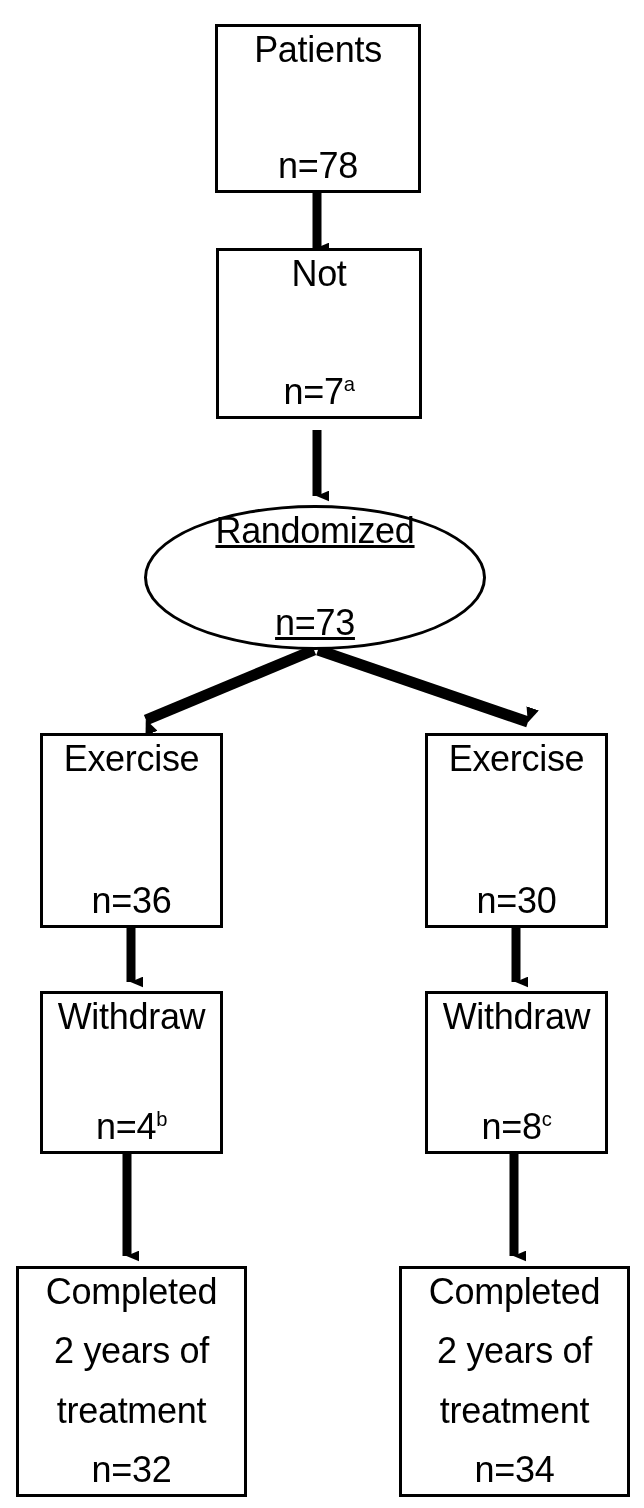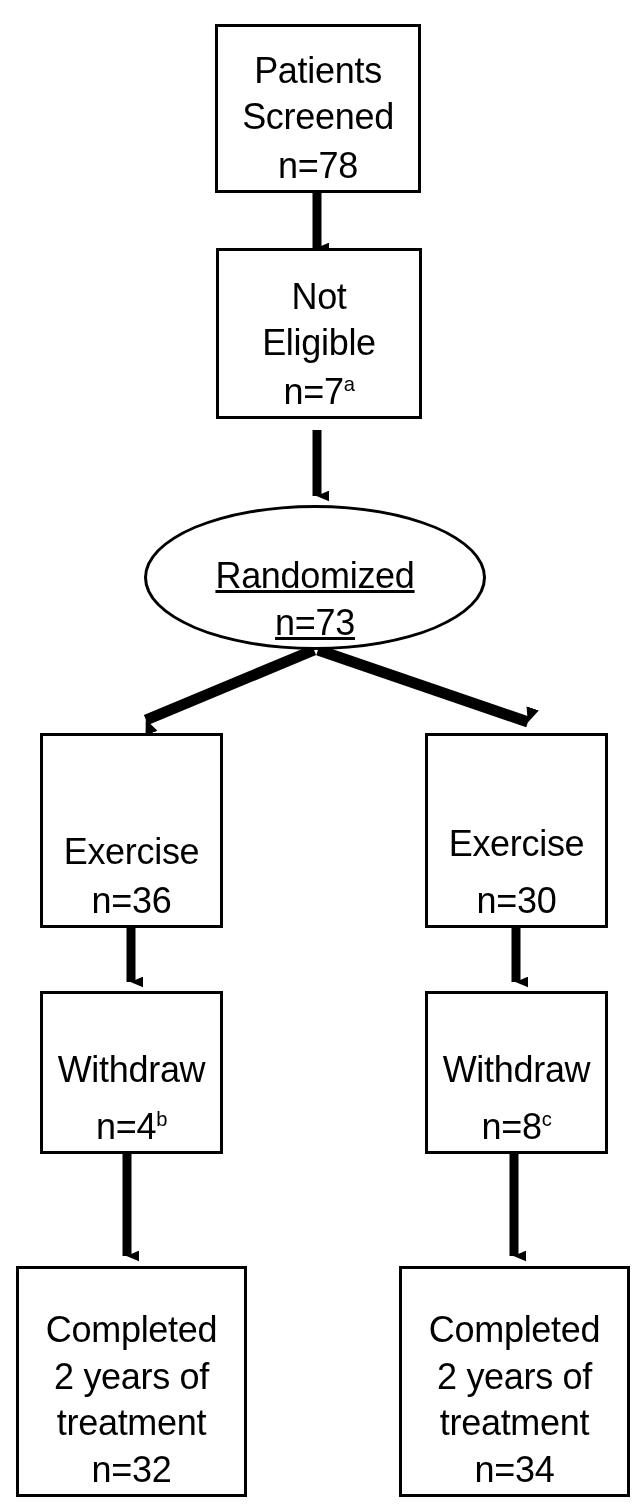--- a/index.html
+++ b/index.html
@@ -19,21 +19,21 @@
   }
   
   .node {
     position: absolute;
     box-sizing: border-box;
     border: 3px solid #000000;
     background: #ffffff;
     display: flex;
     flex-direction: column;
     align-items: center;
-    justify-content: flex-end;
+    justify-content: space-between;
     text-align: center;
     z-index: 3;
   }
   .node.ellipse {
     border: 3px solid #000000;
     border-radius: 50%;
   }
   .line {
     display: block;
     white-space: nowrap;
@@ -107,27 +107,25 @@
       <line x1="127" y1="1152" x2="127" y2="1256" stroke="#000000" stroke-width="9" marker-end="url(#arrowhead-v)"></line>
     </g>
 
     <g>
       <line x1="514" y1="1152" x2="514" y2="1256" stroke="#000000" stroke-width="9" marker-end="url(#arrowhead-v)"></line>
     </g>
   </svg>
 
   <div class="node" style="left:215px; top:24px; width:206px; height:169px;">
     <span class="line">Patients</span>
-    <span class="line">Screened</span>
     <span class="line gap-above">n=78</span>
   </div>
 
   <div class="node" style="left:216px; top:248px; width:206px; height:171px;">
     <span class="line">Not</span>
-    <span class="line">Eligible</span>
     <span class="line gap-above"><span>n=7</span><sup class="sup">a</sup></span>
   </div>
 
   <div class="node ellipse" style="left:144px; top:505px; width:342px; height:145px;text-decoration:underline;">
     <span class="line">Randomized</span>
     <span class="line">n=73</span>
   </div>
 
   <div class="node" style="left:40px; top:733px; width:183px; height:195px;">
     <span class="line">Exercise</span>

